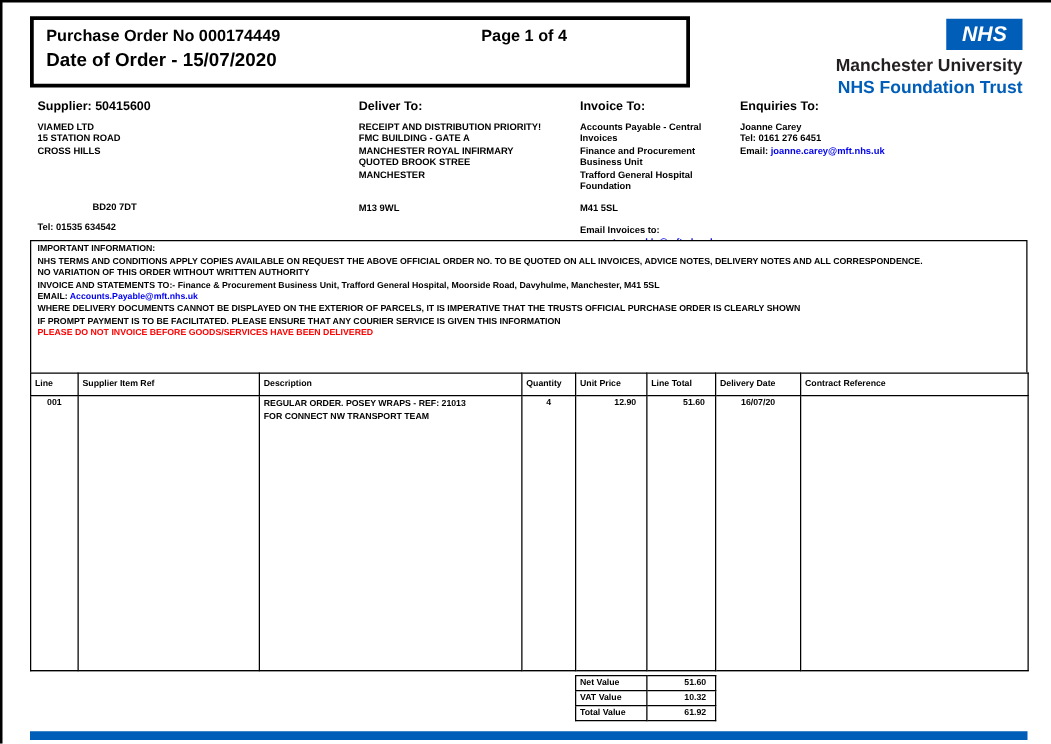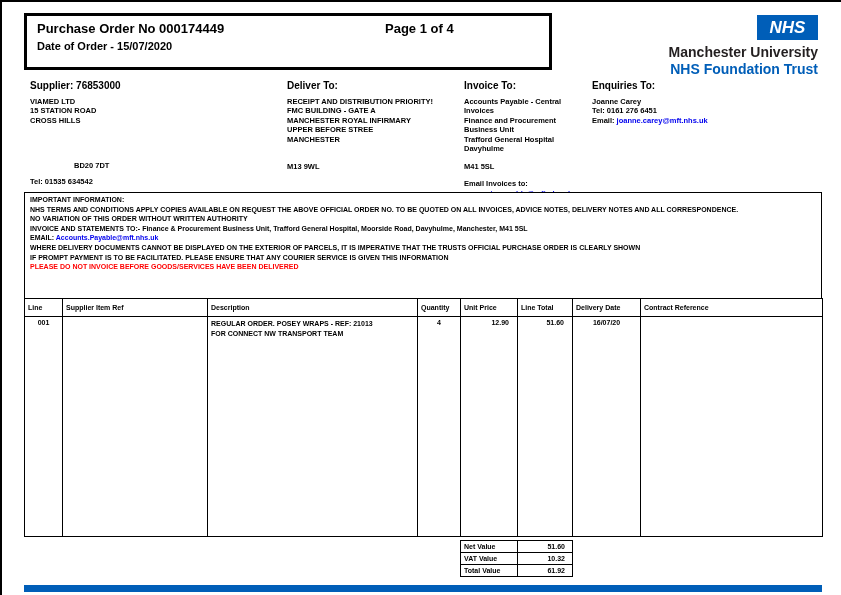--- a/index.html
+++ b/index.html
@@ -4,21 +4,21 @@
 <style>
   * { margin:0; padding:0; box-sizing:border-box; }
   html,body { width:841px; height:595px; background:#ffffff; font-family:"Liberation Sans", sans-serif; }
   .page { position:relative; width:841px; height:595px; background:#fff; border-top:2px solid #000; border-left:2px solid #000; overflow:hidden; }
 
   
   .po-box { position:absolute; left:22px; top:11px; width:528px; height:57px; border:3px solid #000; padding:5px 10px; background:#fff; }
   .po-line1 { display:flex; align-items:flex-end; }
   .po-title { font-size:13px; font-weight:bold; width:348px; }
   .po-page { font-size:13px; font-weight:bold; }
-  .po-date { font-size:11px; font-weight:bold; margin-top:4px; }
+  .po-date { font-size:15px; font-weight:bold; margin-top:4px; }
 
   
   .nhs-block { position:absolute; right:23px; top:13px; display:flex; flex-direction:column; align-items:flex-end; }
   .nhs-logo { width:61px; height:25px; background:#005EB8; color:#fff; font-weight:bold; font-style:italic; font-size:17px; display:flex; align-items:center; justify-content:center; }
   .nhs-org { font-size:14px; font-weight:bold; color:#231f20; margin-top:4px; }
   .nhs-sub { font-size:14px; color:#005EB8; margin-top:1px;font-weight:bold; }
 
   
   .addr-col { position:absolute; top:79px; font-size:7.5px; font-weight:bold; line-height:9.5px; color:#000; }
   .col-heading { font-size:10px; font-weight:bold; margin-bottom:6px; }
@@ -70,46 +70,46 @@
     <div class="po-date">Date of Order - 15/07/2020</div>
   </div>
 
   <div class="nhs-block">
     <div class="nhs-logo">NHS</div>
     <div class="nhs-org">Manchester University</div>
     <div class="nhs-sub">NHS Foundation Trust</div>
   </div>
 
   <div class="addr-col supplier-col">
-    <div class="col-heading">Supplier: 76853000</div>
+    <div class="col-heading">Supplier: 50415600</div>
     <div>VIAMED LTD</div>
     <div>15 STATION ROAD</div>
     <div>CROSS HILLS</div>
     <div class="postcode">BD20 7DT</div>
     <div class="tel">Tel: 01535 634542</div>
   </div>
 
   <div class="addr-col deliver-col">
     <div class="col-heading">Deliver To:</div>
     <div>RECEIPT AND DISTRIBUTION PRIORITY!</div>
     <div>FMC BUILDING - GATE A</div>
     <div>MANCHESTER ROYAL INFIRMARY</div>
-    <div>UPPER BEFORE STREE</div>
+    <div>QUOTED BROOK STREE</div>
     <div>MANCHESTER</div>
     <div class="postcode">M13 9WL</div>
   </div>
 
   <div class="addr-col invoice-col">
     <div class="col-heading">Invoice To:</div>
     <div>Accounts Payable - Central</div>
     <div>Invoices</div>
     <div>Finance and Procurement</div>
     <div>Business Unit</div>
     <div>Trafford General Hospital</div>
-    <div>Davyhulme</div>
+    <div>Foundation</div>
     <div class="postcode">M41 5SL</div>
     <div class="email-label">Email Invoices to:</div>
     <a class="email-link">accounts.payable@mft.nhs.uk</a>
   </div>
 
   <div class="addr-col enquiries-col">
     <div class="col-heading">Enquiries To:</div>
     <div>Joanne Carey</div>
     <div>Tel: 0161 276 6451</div>
     <div>

